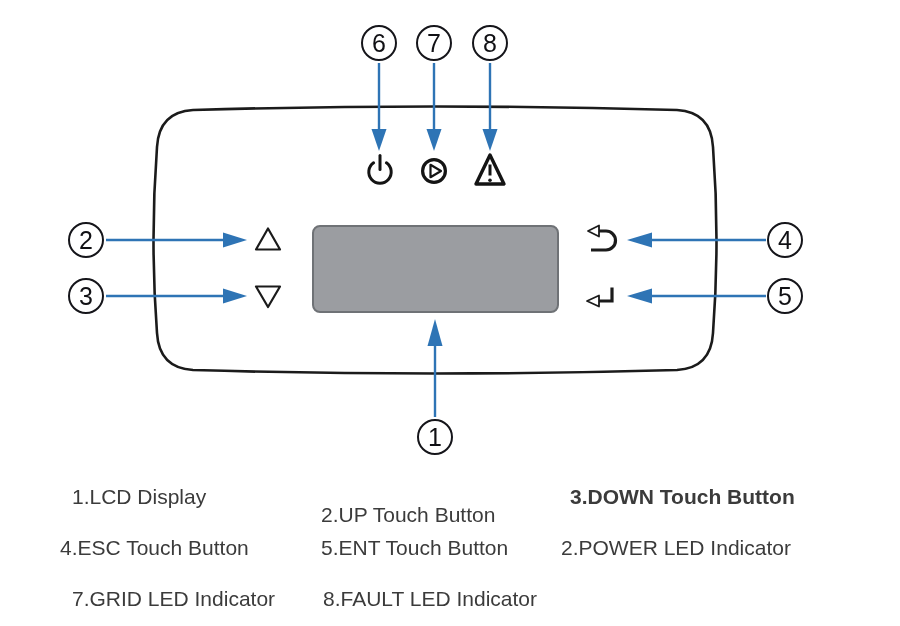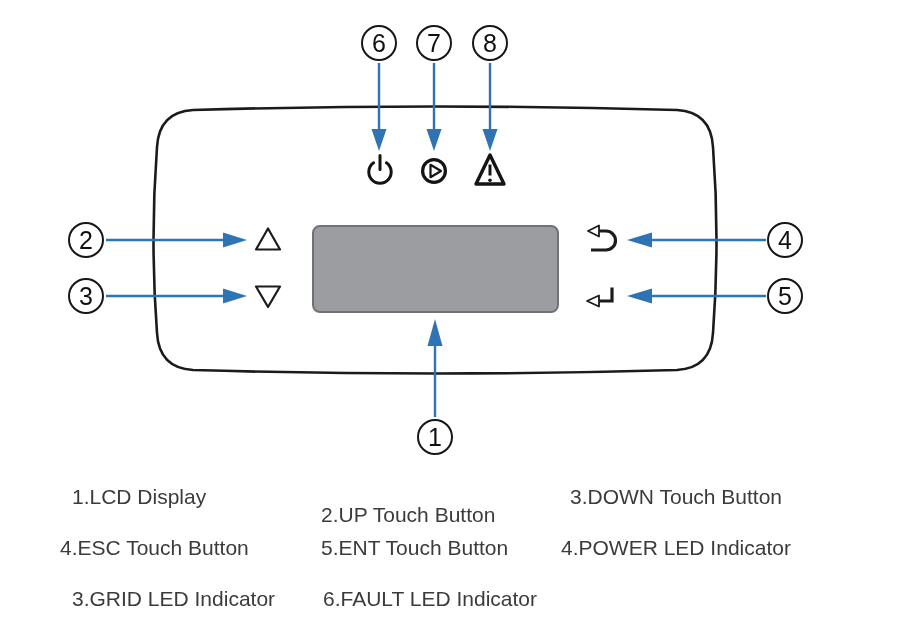--- a/index.html
+++ b/index.html
@@ -45,21 +45,21 @@
   .callout.c8 { left: 472px; top: 25px; }
   .legend-item {
     position: absolute;
     font-size: 21px;
     line-height: 22px;
     color: #3b3b3b;
     white-space: nowrap;
   }
   .li-0 { left: 72px;  top: 486px; }
   .li-1 { left: 321px; top: 504px; }
-  .li-2 { left: 570px; top: 486px; }
+  .li-2 { left: 570px; top: 486px; font-weight: bold; }
   .li-3 { left: 60px;  top: 537px; }
   .li-4 { left: 321px; top: 537px; }
   .li-5 { left: 561px; top: 537px; }
   .li-6 { left: 72px;  top: 588px; }
   .li-7 { left: 323px; top: 588px; }
 </style>
 </head>
 <body>
 
 <div class="canvas">
@@ -160,18 +160,18 @@
   <div class="callout c6">6</div>
   <div class="callout c7">7</div>
   <div class="callout c8">8</div>
 
   <div>
     <span class="legend-item li-0">1.LCD Display</span>
     <span class="legend-item li-1">2.UP Touch Button</span>
     <span class="legend-item li-2">3.DOWN Touch Button</span>
     <span class="legend-item li-3">4.ESC Touch Button</span>
     <span class="legend-item li-4">5.ENT Touch Button</span>
-    <span class="legend-item li-5">4.POWER LED Indicator</span>
-    <span class="legend-item li-6">3.GRID LED Indicator</span>
-    <span class="legend-item li-7">6.FAULT LED Indicator</span>
+    <span class="legend-item li-5">2.POWER LED Indicator</span>
+    <span class="legend-item li-6">7.GRID LED Indicator</span>
+    <span class="legend-item li-7">8.FAULT LED Indicator</span>
   </div>
 
 </div>
 
 </body></html>

